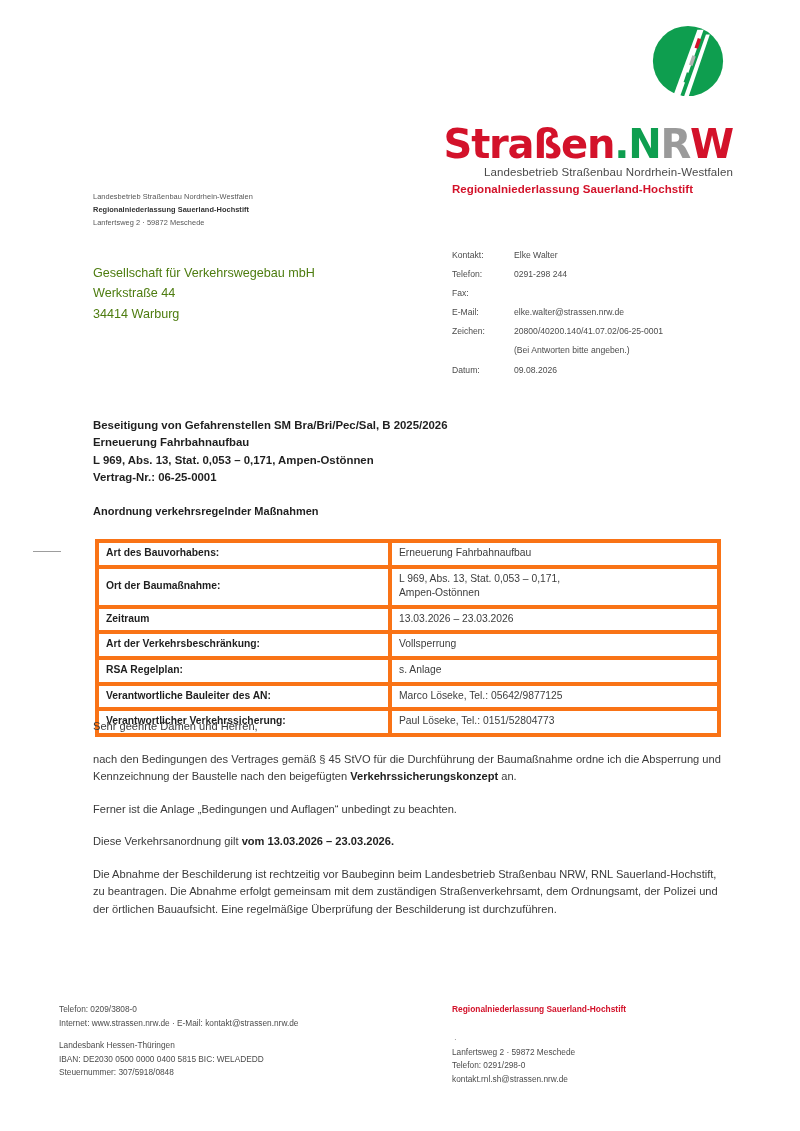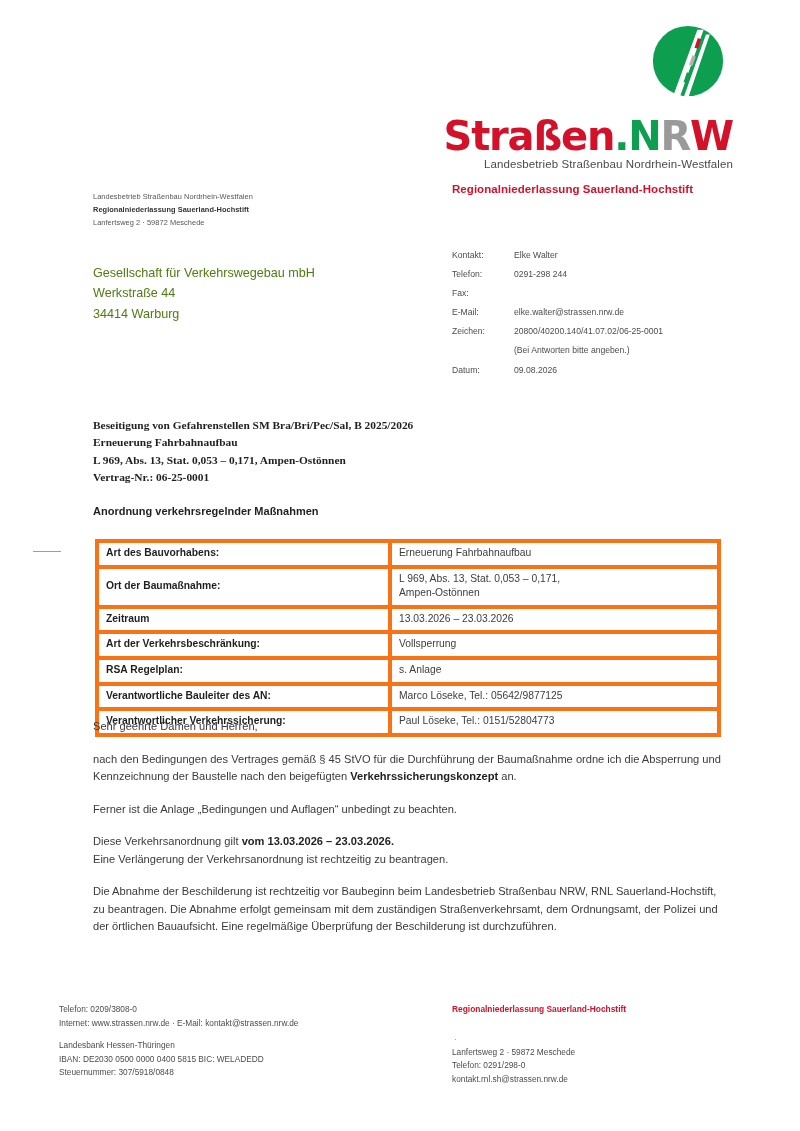--- a/index.html
+++ b/index.html
@@ -30,21 +30,21 @@
     text-align: right;
   }
   .logo-mark {
     display: block;
     margin-left: auto;
     margin-right: 6px;
     width: 78px;
     height: 78px;
   }
   .logo-wordmark {
-    margin-top: 16px;
+    margin-top: 24px;
     font-family: "DejaVu Sans", sans-serif;
     font-weight: bold;
     font-size: 40px;
     letter-spacing: -1.2px;
     line-height: 1.0;
     white-space: nowrap;
   }
   .logo-wordmark .w-red   { color: #d3122a; }
   .logo-wordmark .w-gray  { color: #9a9a9a; }
   .logo-wordmark .w-green { color: #0e9e4f; }
@@ -107,21 +107,20 @@
 
   
   .subject-block {
     position: absolute;
     left: 93px;
     top: 417px;
     font-size: 11.4px;
     font-weight: bold;
     color: #1f1f1f;
     line-height: 1.52;
-    font-family: Liberation Serif, serif;
   }
   .subject-action {
     position: absolute;
     left: 93px;
     top: 505px;
     font-size: 11px;
     font-weight: bold;
     color: #1f1f1f;
   }
 
@@ -312,21 +311,21 @@
         <td class="k">Verantwortlicher Verkehrssicherung:</td>
         <td class="v">Paul Löseke, Tel.: 0151/52804773</td>
       </tr>
     </tbody>
   </table>
 
   <div class="body-text">
     <p>Sehr geehrte Damen und Herren,</p>
     <p><span>nach den Bedingungen des Vertrages gemäß § 45 StVO für die Durchführung der Baumaßnahme ordne ich die Absperrung und Kennzeichnung der Baustelle nach den beigefügten </span><b>Verkehrssicherungskonzept</b><span> an.</span></p>
     <p>Ferner ist die Anlage „Bedingungen und Auflagen“ unbedingt zu beachten.</p>
-    <p><span>Diese Verkehrsanordnung gilt </span><b>vom 13.03.2026 – 23.03.2026.</b><br><span>Eine Verlängerung der Verkehrsanordnung ist rechtzeitig zu beantragen.</span></p>
+    <p><span>Diese Verkehrsanordnung gilt </span><b>vom 13.03.2026 – 23.03.2026.</b><br></p>
     <p>Die Abnahme der Beschilderung ist rechtzeitig vor Baubeginn beim Landesbetrieb Straßenbau NRW, RNL Sauerland-Hochstift, zu beantragen. Die Abnahme erfolgt gemeinsam mit dem zuständigen Straßenverkehrsamt, dem Ordnungsamt, der Polizei und der örtlichen Bauaufsicht. Eine regelmäßige Überprüfung der Beschilderung ist durchzuführen.</p>
   </div>
 
   <div class="footer-left">
     <div>Telefon: 0209/3808-0</div>
     <div>Internet: www.strassen.nrw.de · E-Mail: kontakt@strassen.nrw.de</div>
     <div class="gap"></div>
     <div>Landesbank Hessen-Thüringen</div>
     <div>IBAN: DE2030 0500 0000 0400 5815 BIC: WELADEDD</div>
     <div>Steuernummer: 307/5918/0848</div>

